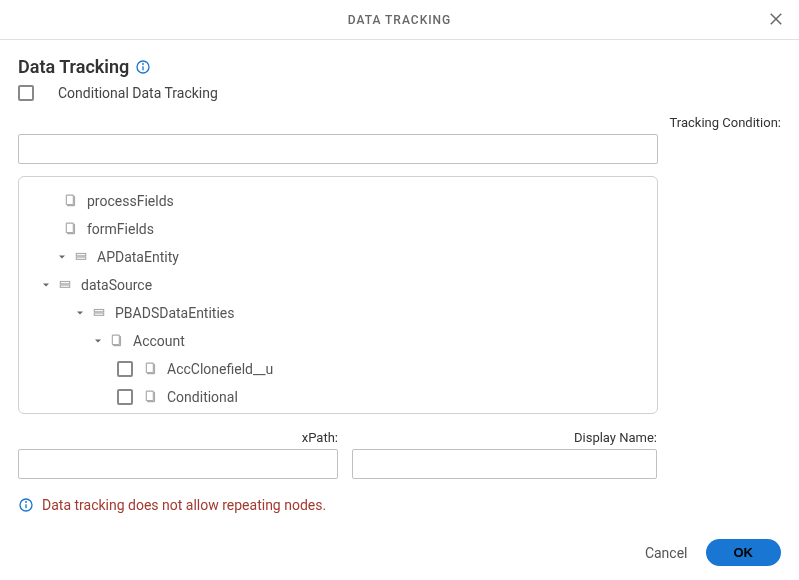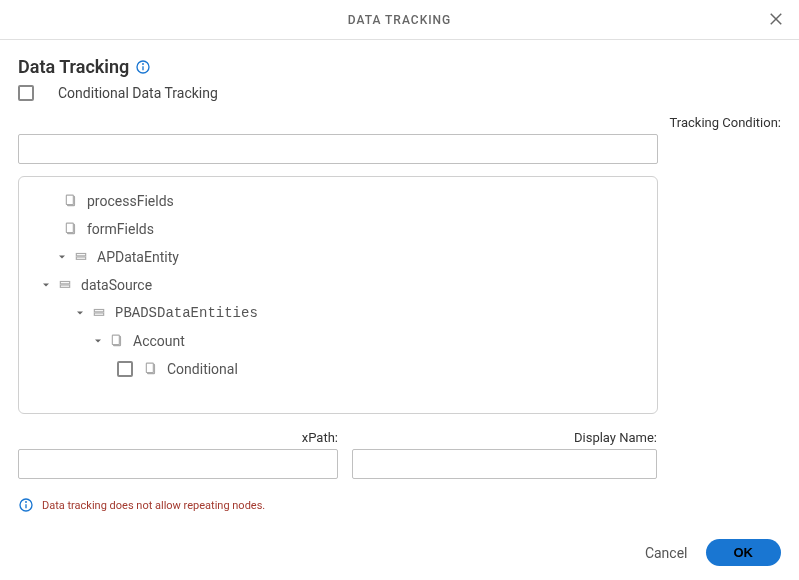--- a/index.html
+++ b/index.html
@@ -138,21 +138,21 @@
     cursor: pointer;
     flex-shrink: 0;
     margin-right: 6px;
   }
   .tree-label {
     color: #555;
   }
   .d1 { padding-left: 36px; }
   .d2 { padding-left: 12px; }
   .d3 { padding-left: 28px; }
-  .d4 { padding-left: 46px; font-family: Liberation Mono, monospace; }
+  .d4 { padding-left: 46px; }
   .d5 { padding-left: 64px; }
   .d6 { padding-left: 90px; }
   .bottom-fields {
     display: flex;
     gap: 14px;
     margin-top: 16px;
     max-width: 640px;
   }
   .bottom-col {
     flex: 0 0 auto;
@@ -164,21 +164,21 @@
     align-items: center;
     gap: 8px;
     margin-top: 18px;
   }
   .warn-icon {
     width: 16px;
     height: 16px;
     color: #1976d2;
   }
   .warn-text {
-    font-size: 11px;
+    font-size: 14px;
     color: #a33a2f;
   }
   .dialog-footer {
     position: absolute;
     bottom: 14px;
     right: 18px;
     display: flex;
     align-items: center;
     gap: 18px;
   }
@@ -307,20 +307,30 @@
       </span>
       <span class="tree-icon">
         <svg viewBox="0 0 24 24" width="14" height="14" fill="none" stroke="currentColor" stroke-width="2">
             <rect x="6" y="4" width="12" height="16" rx="1"></rect>
             <rect x="4" y="2" width="12" height="16" rx="1" fill="#fff"></rect>
           </svg>
       </span>
       <span class="tree-label">Account</span>
     </div>
 
+    <div class="tree-row d6">
+      <span class="tree-chk"></span>
+      <span class="tree-icon">
+        <svg viewBox="0 0 24 24" width="14" height="14" fill="none" stroke="currentColor" stroke-width="2">
+            <rect x="6" y="4" width="12" height="16" rx="1"></rect>
+            <rect x="4" y="2" width="12" height="16" rx="1" fill="#fff"></rect>
+          </svg>
+      </span>
+      <span class="tree-label">AccClonefield__u</span>
+    </div>
 
     <div class="tree-row d6">
       <span class="tree-chk"></span>
       <span class="tree-icon">
         <svg viewBox="0 0 24 24" width="14" height="14" fill="none" stroke="currentColor" stroke-width="2">
             <rect x="6" y="4" width="12" height="16" rx="1"></rect>
             <rect x="4" y="2" width="12" height="16" rx="1" fill="#fff"></rect>
           </svg>
       </span>
       <span class="tree-label">Conditional</span>

